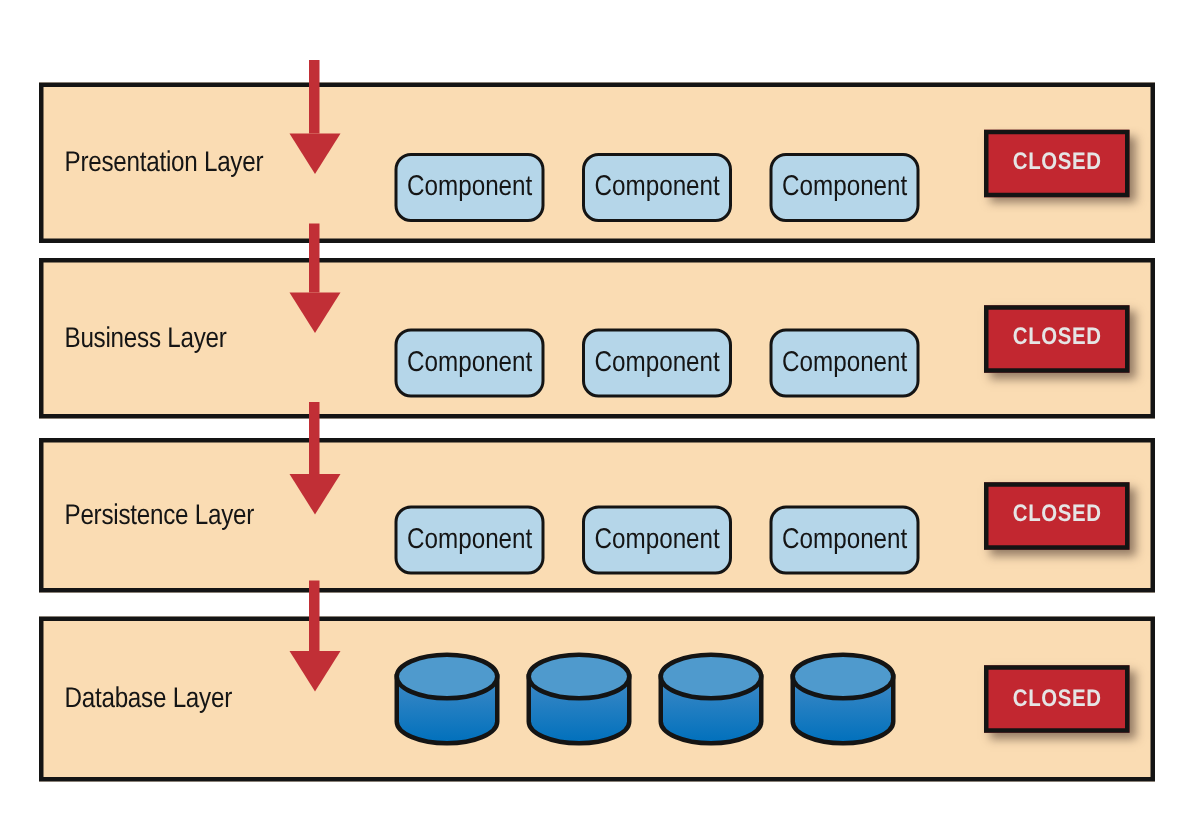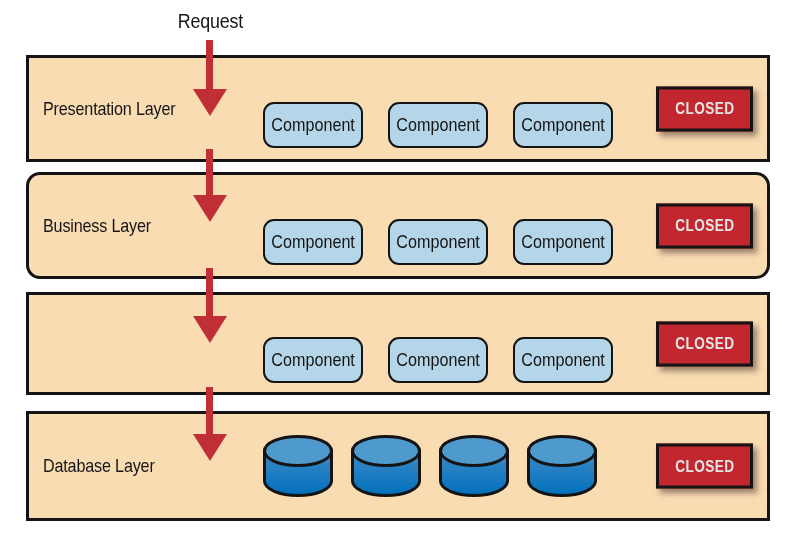--- a/index.html
+++ b/index.html
@@ -13,21 +13,21 @@
   .request-label{
     position:absolute;top:9px;left:148px;width:124px;text-align:center;
     font-size:21px;letter-spacing:-0.2px;
   }
 
   .layer{
     position:absolute;left:26px;width:744px;box-sizing:border-box;
     background:var(--layer-fill,#FADCB3);border:3px solid #141414;
   }
   .layer-1{top:55px;height:107px;}
-  .layer-2{top:172px;height:107px;border-radius:14px;}
+  .layer-2{top:172px;height:107px;}
   .layer-3{top:292px;height:103px;}
   .layer-4{top:411px;height:110px;padding-left:16px;}
 
   .layer-label{
     position:absolute;left:14px;top:50%;transform:translateY(-50%);
     font-size:19px;letter-spacing:-0.2px;
   }
 
   .comp-row{
     position:absolute;left:234px;top:16px;height:100%;
@@ -68,23 +68,20 @@
   .arrow-1{top:40px;}  .arrow-1 .shaft{height:49px;}
   .arrow-2{top:149px;} .arrow-2 .shaft{height:46px;}
   .arrow-3{top:268px;} .arrow-3 .shaft{height:48px;}
   .arrow-4{top:387px;} .arrow-4 .shaft{height:47px;}
 </style>
 </head>
 <body>
 
 <div class="stage">
 
-  <div class="request-label">
-    <span class="cond">Request</span>
-  </div>
 
   <div class="layer layer-1">
     <div class="layer-label">
       <span class="cond-left">Presentation Layer</span>
     </div>
     <div class="comp-row">
       <div class="component">
           <span class="cond">Component</span>
         </div>
       <div class="component">
@@ -113,20 +110,23 @@
       <div class="component">
           <span class="cond">Component</span>
         </div>
     </div>
     <div class="closed-badge">
         <span class="cond">CLOSED</span>
       </div>
   </div>
 
   <div class="layer layer-3">
+    <div class="layer-label">
+      <span class="cond-left">Persistence Layer</span>
+    </div>
     <div class="comp-row">
       <div class="component">
           <span class="cond">Component</span>
         </div>
       <div class="component">
           <span class="cond">Component</span>
         </div>
       <div class="component">
           <span class="cond">Component</span>
         </div>

